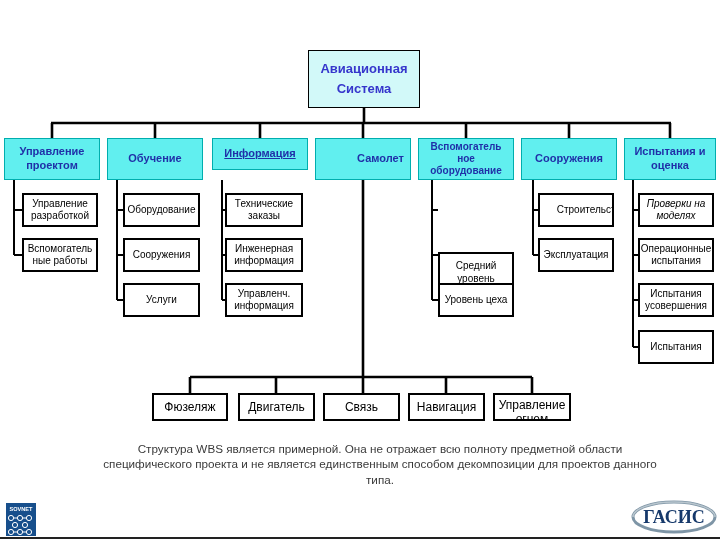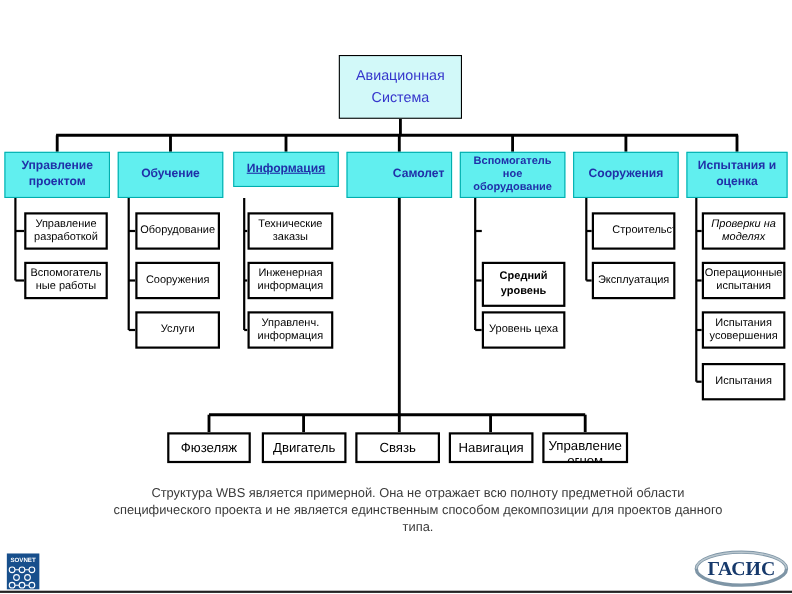--- a/index.html
+++ b/index.html
@@ -4,21 +4,21 @@
 <style>
   html,body{margin:0;padding:0;background:#fff;}
   .slide{
     position:relative;width:720px;height:540px;background:#ffffff;overflow:hidden;
     font-family:"Liberation Sans","DejaVu Sans",sans-serif;
   }
   .wires{position:absolute;left:0;top:0;pointer-events:none;}
   .box{position:absolute;box-sizing:border-box;display:flex;align-items:center;justify-content:center;text-align:center;}
   .root{
     background:var(--root-fill,#d2f9f9);border:1px solid #000;
-    color:var(--root-text,#3636cc);font-weight:normal;font-size:13px;line-height:1.55;
+    color:var(--root-text,#3636cc);font-weight:bold;font-size:13px;line-height:1.55;
   }
   .b2{
     background:var(--branch-fill,#61efef);border:1px solid var(--branch-border,#00aeae);
     color:var(--branch-text,#2030a8);font-weight:bold;font-size:11px;line-height:1.25;
     padding:1px 2px;
   }
   .b2.small3{font-size:10px;line-height:1.2;}
   .child{
     background:#fff;border:2px solid #000;color:#000;
     font-size:10px;line-height:1.25;padding:1px 1px;overflow:hidden;
@@ -101,21 +101,21 @@
   <div class="box child" style="left:22px;top:238px;width:76px;height:34px;">Вспомогатель ные работы</div>
 
   <div class="box child" style="left:123px;top:193px;width:77px;height:34px;">Оборудование</div>
   <div class="box child" style="left:123px;top:238px;width:77px;height:34px;">Сооружения</div>
   <div class="box child" style="left:123px;top:283px;width:77px;height:34px;">Услуги</div>
 
   <div class="box child" style="left:225px;top:193px;width:78px;height:34px;">Технические заказы</div>
   <div class="box child" style="left:225px;top:238px;width:78px;height:34px;">Инженерная информация</div>
   <div class="box child" style="left:225px;top:283px;width:78px;height:34px;">Управленч. информация</div>
 
-  <div class="box child" style="left:438px;top:238px;width:76px;height:41px;font-weight:bold;">Средний уровень</div>
+  <div class="box child" style="left:438px;top:252px;width:76px;height:41px;">Средний уровень</div>
   <div class="box child" style="left:438px;top:283px;width:76px;height:34px;">Уровень цеха</div>
 
   <div class="box child" style="left:538px;top:193px;width:76px;height:34px;padding-left:32px;">Строительство</div>
   <div class="box child" style="left:538px;top:238px;width:76px;height:34px;">Эксплуатация</div>
 
   <div class="box child" style="left:638px;top:193px;width:76px;height:34px;font-style:italic;">Проверки на моделях</div>
   <div class="box child" style="left:638px;top:238px;width:76px;height:34px;">Операционные испытания</div>
   <div class="box child" style="left:638px;top:283px;width:76px;height:34px;">Испытания усовершения</div>
   <div class="box child" style="left:638px;top:330px;width:76px;height:34px;text-align:right;">Испытания</div>
 

